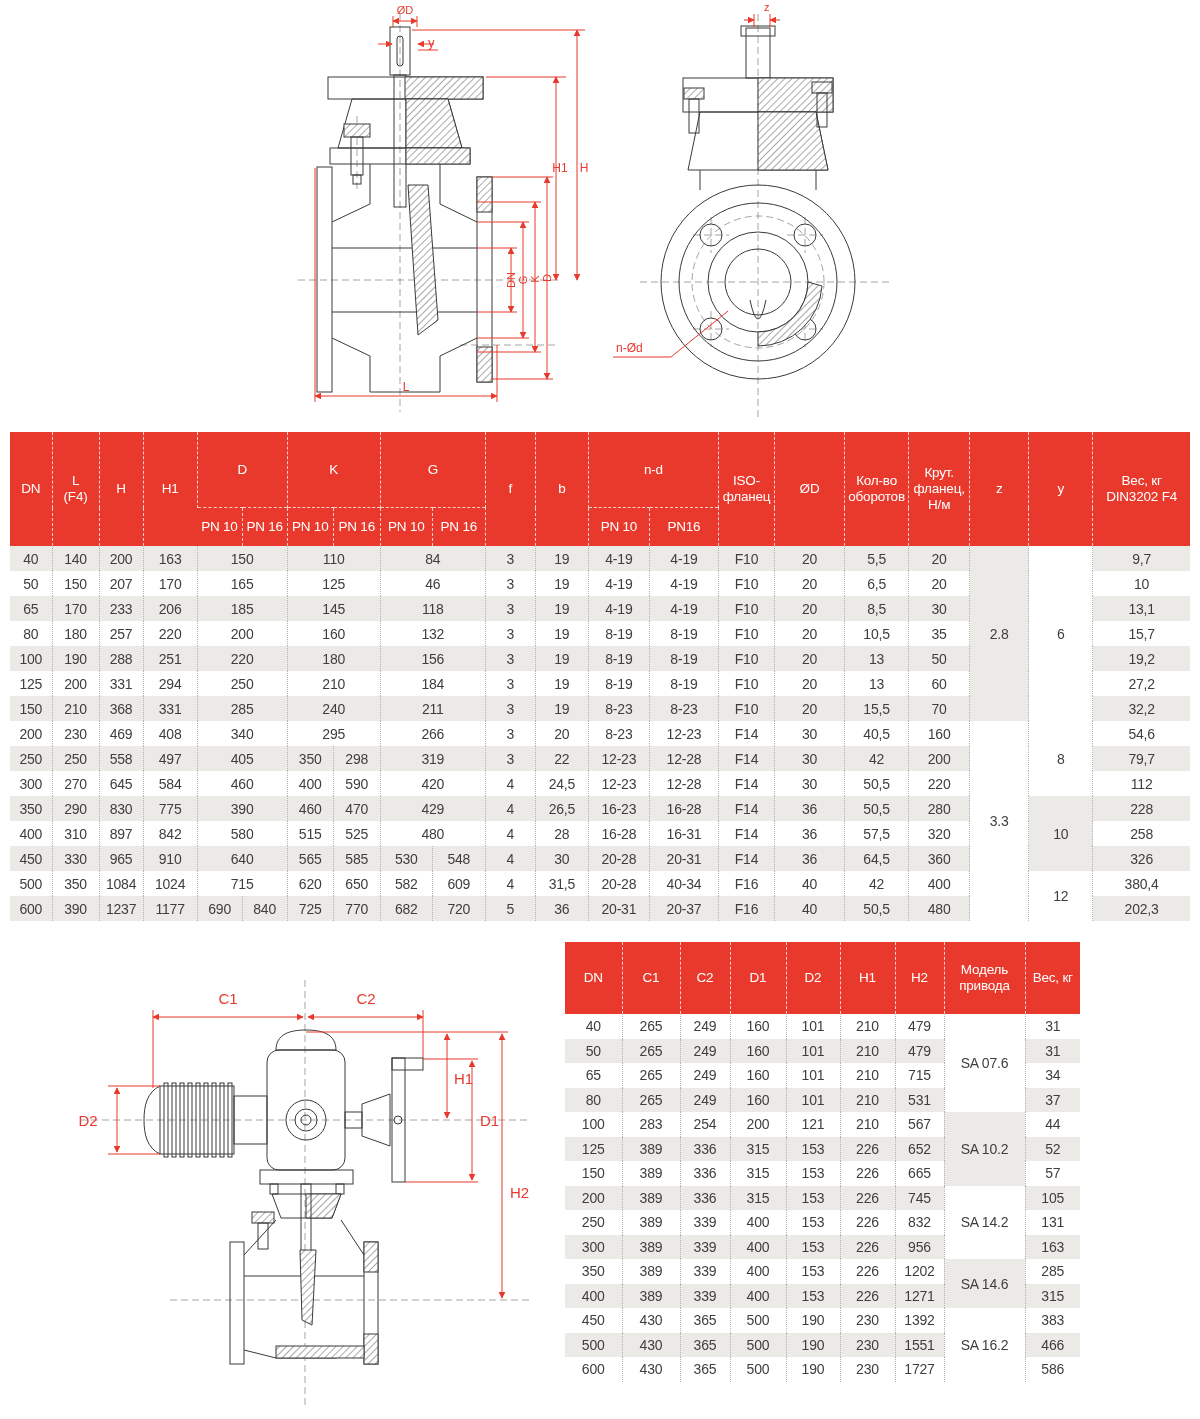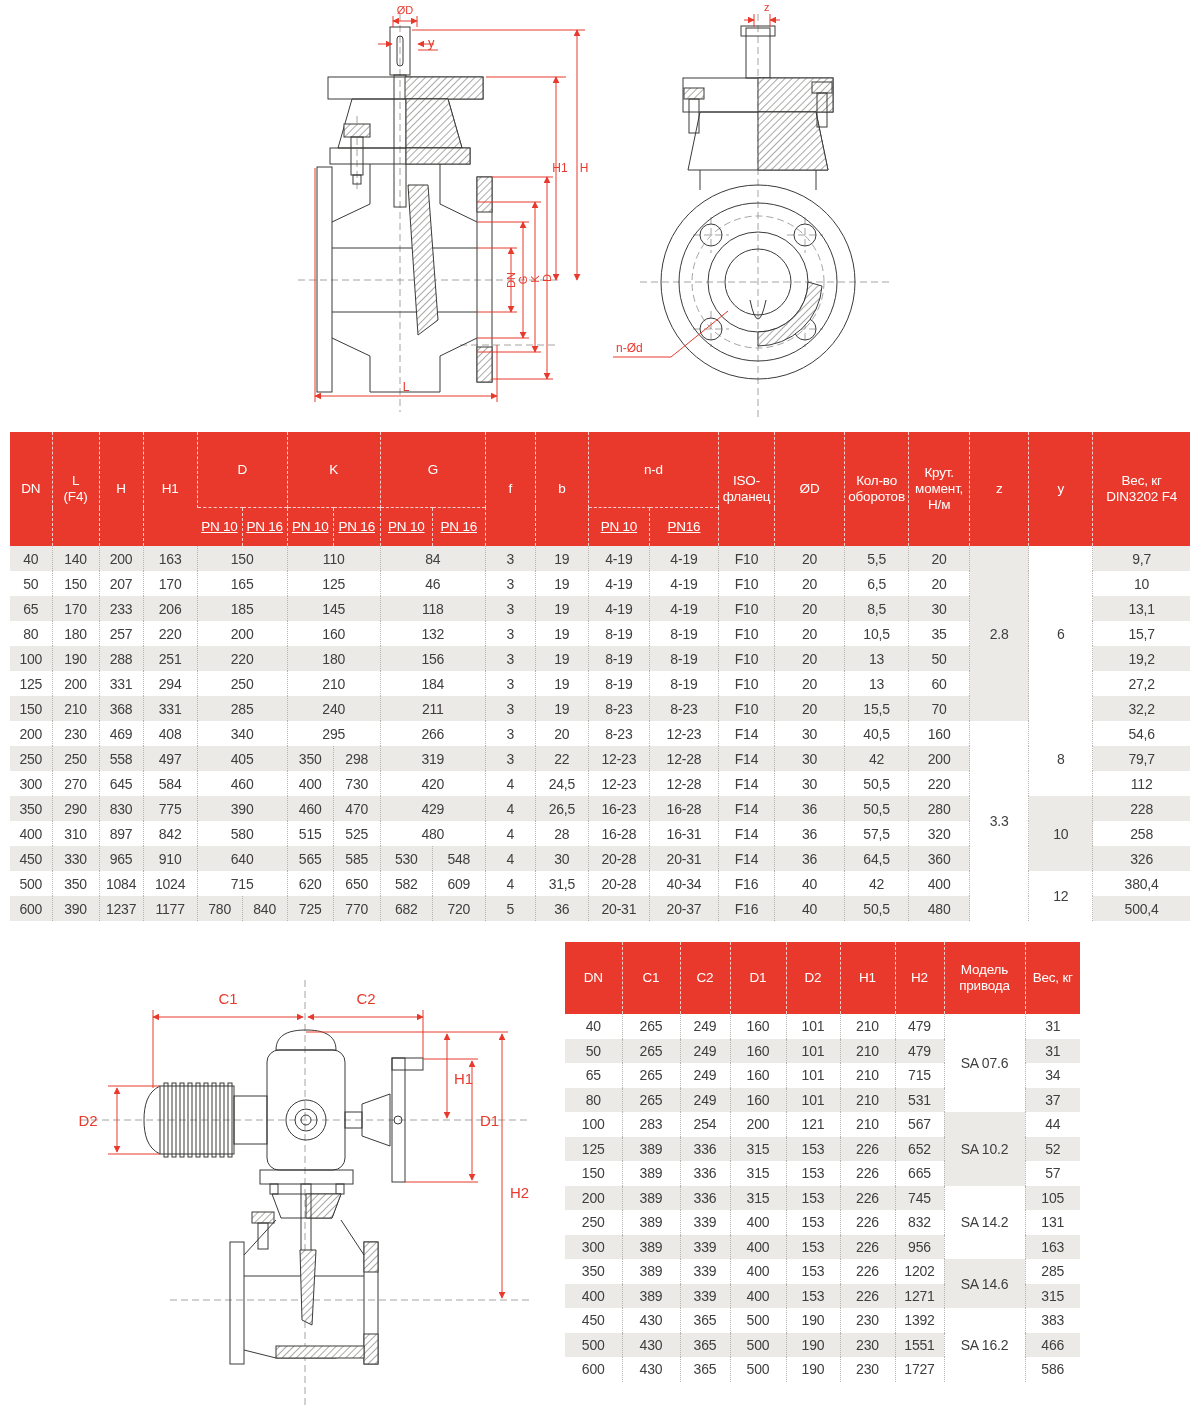--- a/index.html
+++ b/index.html
@@ -18,21 +18,21 @@
   .dtable td{font-size:14px;color:#3f3e3d;text-align:center;vertical-align:middle;
              padding:0;letter-spacing:-0.2px;border-left:1px dotted #b7b4b0;
              background:#fff;}
   .dtable td:first-child{border-left:none;}
   .dtable tr.shade td{background:#eceae7;}
   .dtable td.mshade{background:#eceae7 !important;}
   .dtable td.mwhite{background:#ffffff !important;}
 
   #main-table{left:10px;top:432px;width:1180px;}
   #main-table thead tr.tophead th{height:73px;}
-  #main-table thead tr.subhead th{height:36px;text-decoration:underline;}
+  #main-table thead tr.subhead th{height:36px;}
   #main-table td{height:25px;}
 
   #act-table{left:565px;top:942px;width:515px;}
   #act-table thead th{height:70px;}
   #act-table td{height:24.5px;}
 </style>
 </head>
 <body>
 
 <svg class="dwg" style="left:0;top:0" width="1200" height="430" viewBox="0 0 1200 430">
@@ -225,21 +225,21 @@
       <th colspan="2">G</th>
       <th rowspan="2">f</th>
       <th rowspan="2">b</th>
       <th colspan="2">n-d</th>
       <th rowspan="2">ISO-
 фланец</th>
       <th rowspan="2">ØD</th>
       <th rowspan="2">Кол-во
 оборотов</th>
       <th rowspan="2">Крут.
-момент,
+фланец,
 Н/м</th>
       <th rowspan="2">z</th>
       <th rowspan="2">y</th>
       <th rowspan="2">Вес, кг
 DIN3202 F4</th>
     </tr>
     <tr class="subhead">
       <th>PN 10</th>
       <th>PN 16</th>
       <th>PN 10</th>
@@ -418,21 +418,21 @@
         <td>200</td>
         <td>79,7</td>
       </tr>
       <tr>
         <td>300</td>
         <td>270</td>
         <td>645</td>
         <td>584</td>
         <td colspan="2">460</td>
         <td>400</td>
-        <td>730</td>
+        <td>590</td>
         <td colspan="2">420</td>
         <td>4</td>
         <td>24,5</td>
         <td>12-23</td>
         <td>12-28</td>
         <td>F14</td>
         <td>30</td>
         <td>50,5</td>
         <td>220</td>
         <td>112</td>
@@ -515,35 +515,35 @@
         <td>42</td>
         <td>400</td>
         <td rowspan="2" class="mwhite">12</td>
         <td>380,4</td>
       </tr>
       <tr class="shade">
         <td>600</td>
         <td>390</td>
         <td>1237</td>
         <td>1177</td>
-        <td>780</td>
+        <td>690</td>
         <td>840</td>
         <td>725</td>
         <td>770</td>
         <td>682</td>
         <td>720</td>
         <td>5</td>
         <td>36</td>
         <td>20-31</td>
         <td>20-37</td>
         <td>F16</td>
         <td>40</td>
         <td>50,5</td>
         <td>480</td>
-        <td>500,4</td>
+        <td>202,3</td>
       </tr>
     </tbody>
 </table>
 
 <svg class="dwg" style="left:60px;top:950px" width="500" height="469" viewBox="0 0 500 469">
   <g stroke="#8f8d8a" stroke-width="0.8" stroke-dasharray="7 4" fill="none">
     <line x1="20" y1="170" x2="470" y2="170"></line>
     <line x1="245" y1="30" x2="245" y2="455"></line>
     <line x1="110" y1="350" x2="470" y2="350"></line>
   </g>

